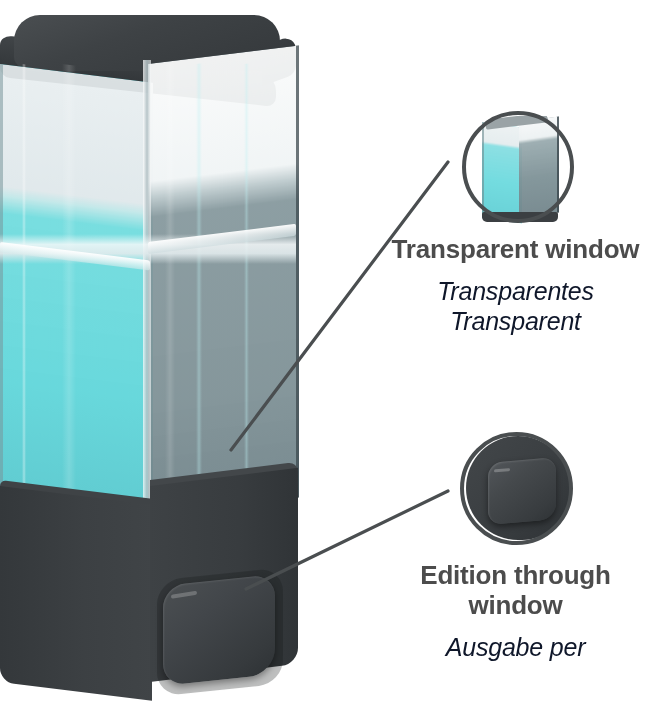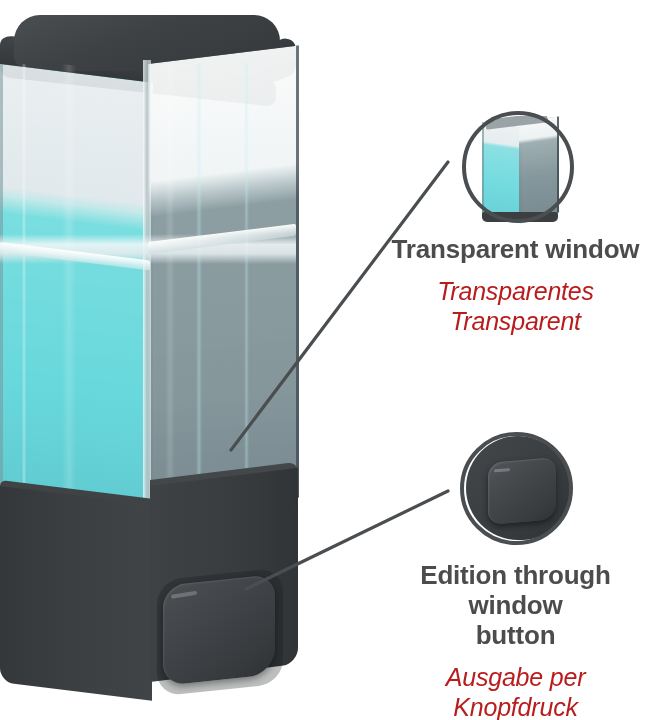--- a/index.html
+++ b/index.html
@@ -176,21 +176,21 @@
   .t1{left:378px;top:230px;width:275px;}
   .t2{left:378px;top:556px;width:275px;}
   .title{
     font-size:26px;font-weight:bold;color:#4c4c4c;
     line-height:30px;letter-spacing:-0.2px;
     font-family:"Liberation Sans", sans-serif;
     font-stretch:condensed;
   }
   .subtitle{
     margin-top:12px;
-    font-size:25px;font-style:italic;color:#b91c1c;
+    font-size:25px;font-style:italic;color:#0f172a;
     line-height:30px;letter-spacing:-0.2px;
     font-family:"Liberation Sans", sans-serif;
   }
 </style>
 </head>
 <body>
 
 <div class="stage">
 
   <div class="product">
@@ -250,21 +250,19 @@
 
   <div class="callout">
     <div class="mini-btn-plate"></div>
     <div class="mini-btn"></div>
     <div class="circle-ring c2"></div>
   </div>
 
   <div class="txt-block t2">
     <div class="title">
       <div>Edition through window</div>
-      <div>button</div>
     </div>
     <div class="subtitle">
       <div>Ausgabe per</div>
-      <div>Knopfdruck</div>
     </div>
   </div>
 
 </div>
 
 </body></html>

